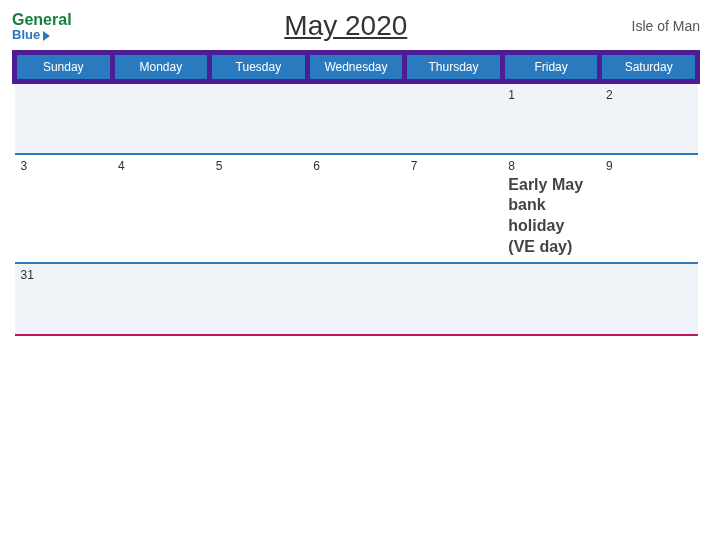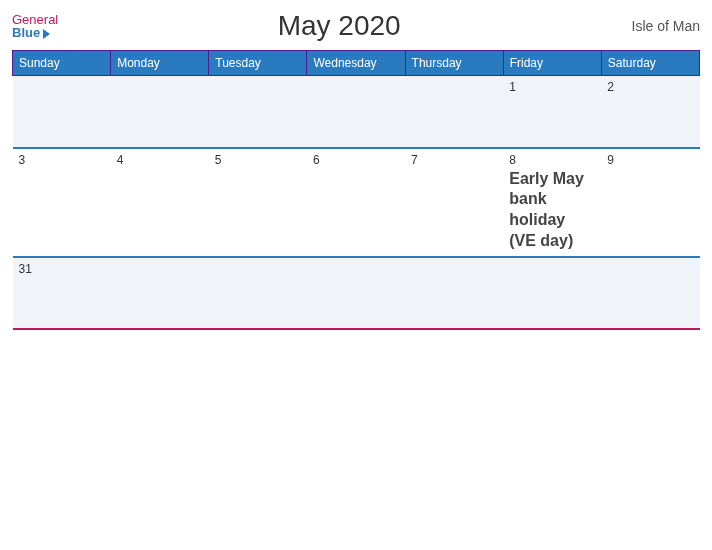--- a/index.html
+++ b/index.html
@@ -21,23 +21,23 @@
       align-items: center;
       justify-content: space-between;
       margin-bottom: 8px;
     }
     .logo {
       display: flex;
       flex-direction: column;
       line-height: 1;
     }
     .logo-general {
-      font-size: 13px;
-      color: #be185d;
-      font-weight: normal;
+      font-size: 16px;
+      color: #15803d;
+      font-weight: bold;
     }
     .logo-blue {
       font-size: 13px;
       color: #2a7abf;
       font-weight: bold;
       display: flex;
       align-items: flex-end;
     }
     .logo-triangle {
       width: 0;
@@ -47,39 +47,40 @@
       border-bottom: 5px solid transparent;
       margin-left: 3px;
       display: inline-block;
     }
     .month-title {
       font-size: 28px;
       color: #333;
       font-weight: normal;
       text-align: center;
       flex: 1;
+      text-decoration: underline;
     }
     .region {
       font-size: 14px;
       color: #555;
       text-align: right;
       min-width: 80px;
     }
     .calendar-grid {
       width: 100%;
       border-collapse: collapse;
     }
     .calendar-grid thead tr th {
       background: #2a7abf;
       color: #fff;
       font-size: 12px;
       font-weight: normal;
       padding: 5px 6px;
-      text-align: left;
-      border: 1px solid #4c1d95;
+      text-align: center;
+      border: 5px solid #4c1d95;
     }
     .calendar-grid tbody tr td {
       vertical-align: top;
       width: calc(100% / 7);
       height: 72px;
       padding: 4px 6px;
       border-bottom: 2px solid #2a7abf;
       font-size: 12px;
       color: #333;
       background: #fff;

